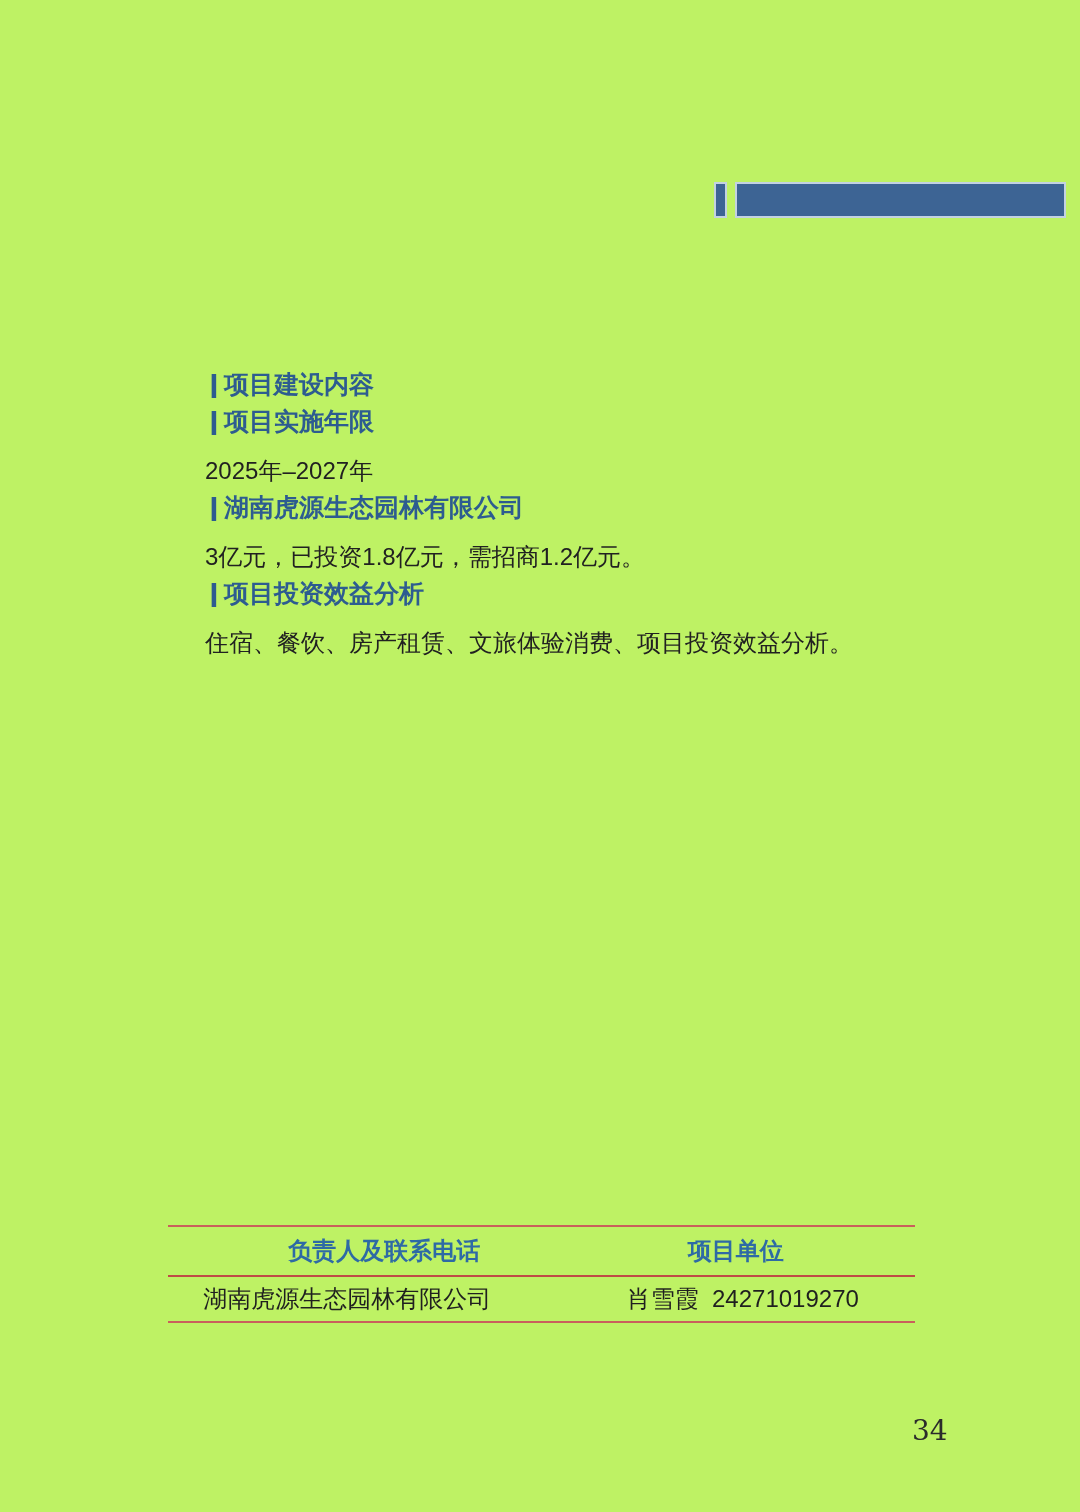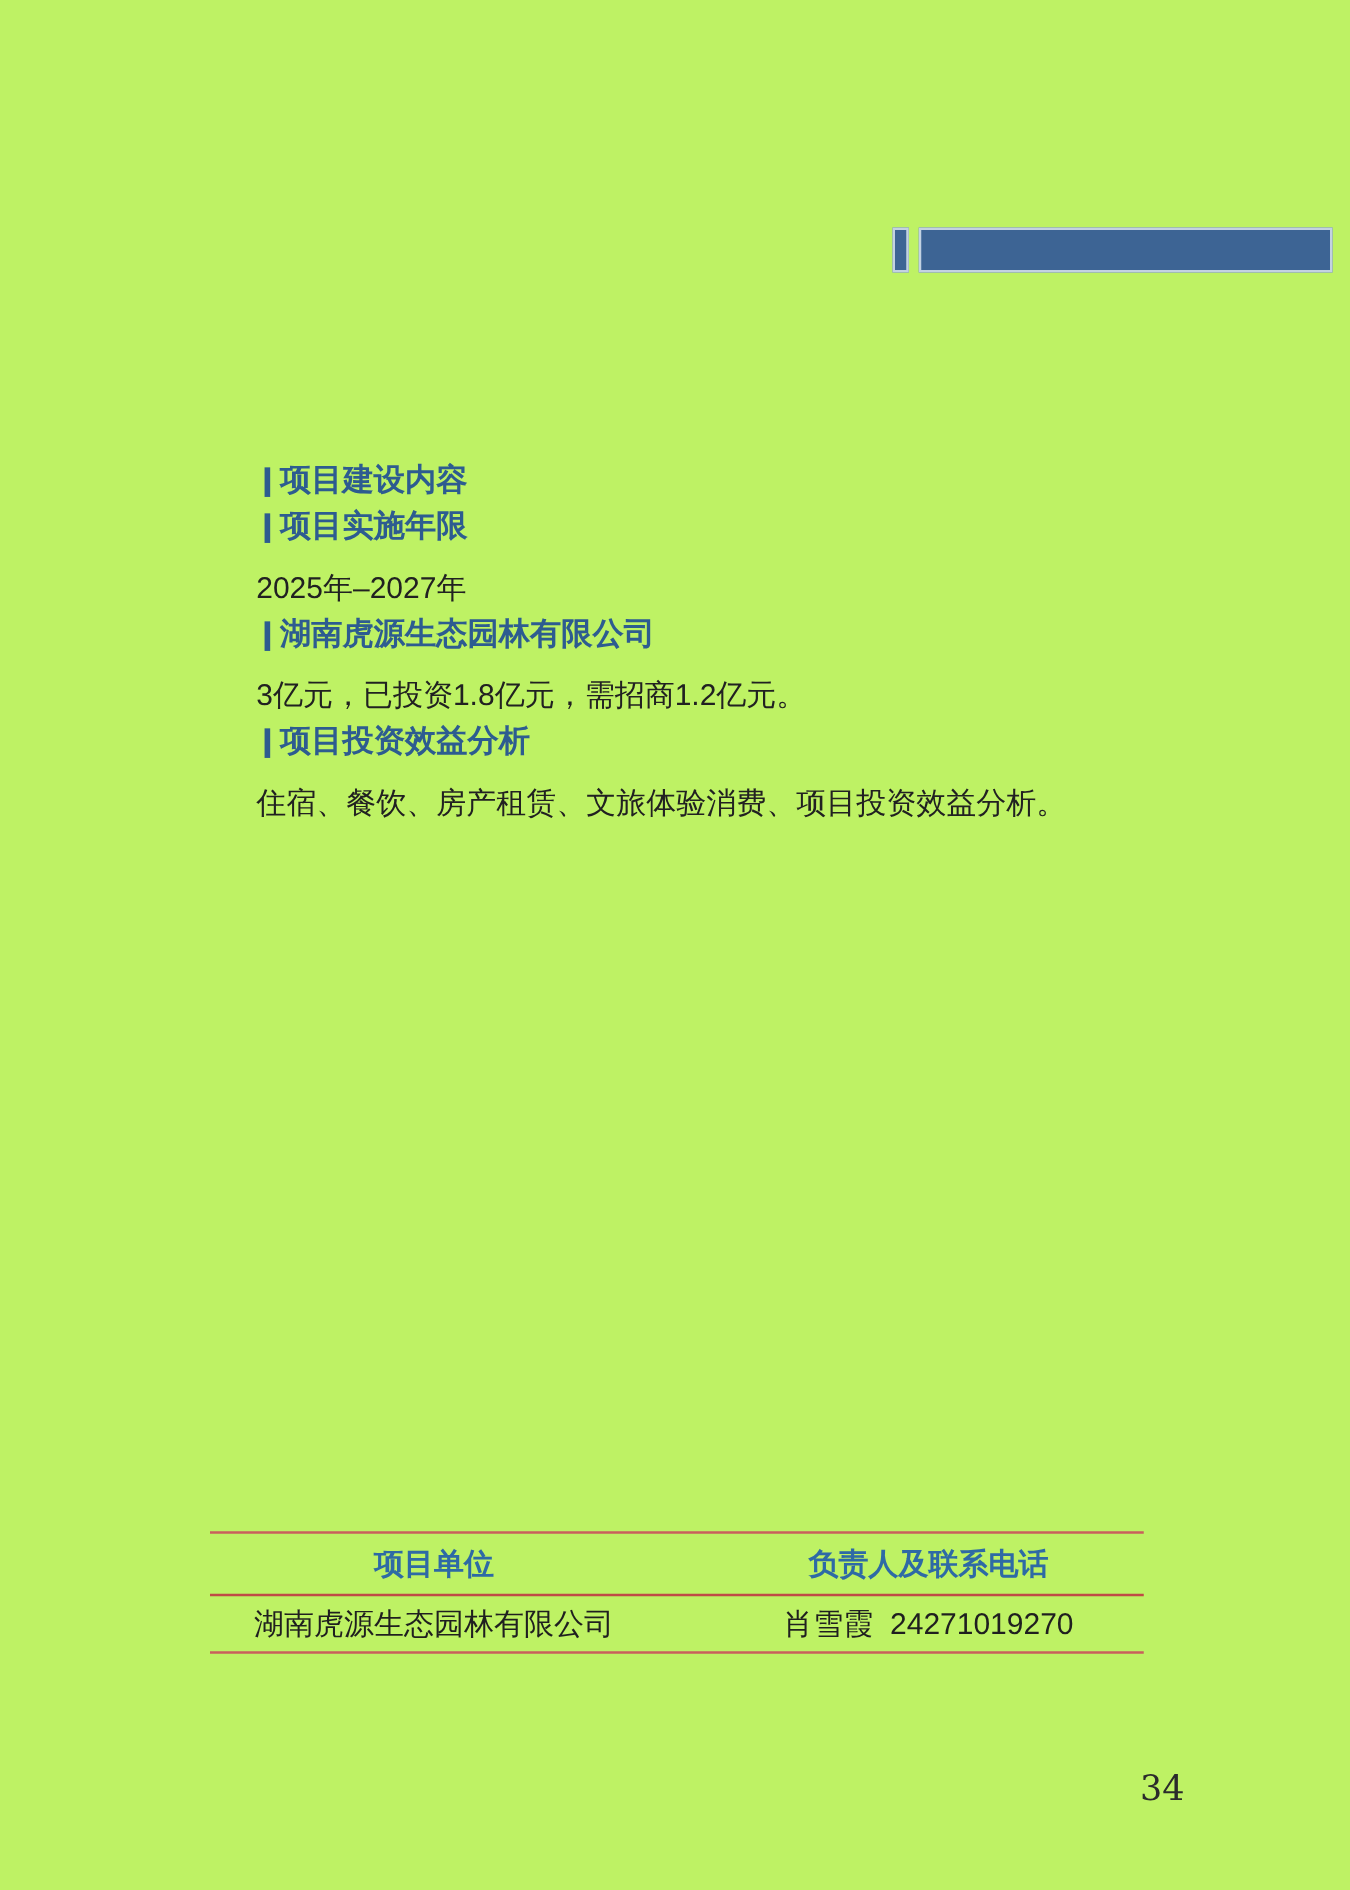--- a/index.html
+++ b/index.html
@@ -137,22 +137,22 @@
 
     <div class="sec-heading">
       <span class="marker">|</span><span>项目投资效益分析</span>
     </div>
     <div class="single-line">住宿、餐饮、房产租赁、文旅体验消费、项目投资效益分析。</div>
 
   </div>
 
   <div class="contact-table">
     <div class="t-row t-head">
+      <div class="t-cell right">负责人及联系电话</div>
       <div class="t-cell left">项目单位</div>
-      <div class="t-cell right">负责人及联系电话</div>
     </div>
     <div class="t-row t-data">
       <div class="t-cell left">湖南虎源生态园林有限公司</div>
       <div class="t-cell right">肖雪霞  24271019270</div>
     </div>
   </div>
 
   <div class="page-number">34</div>
 
 </div>

